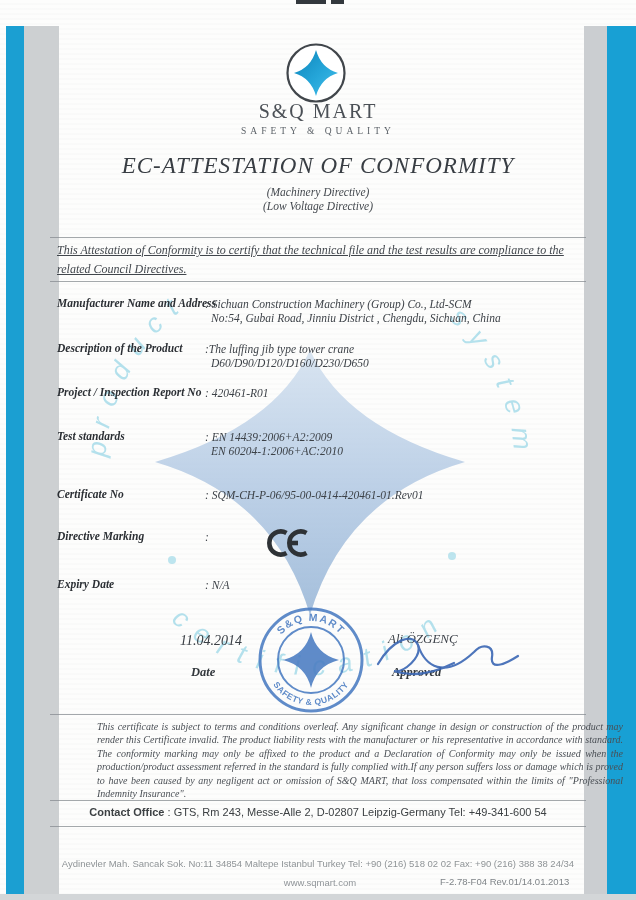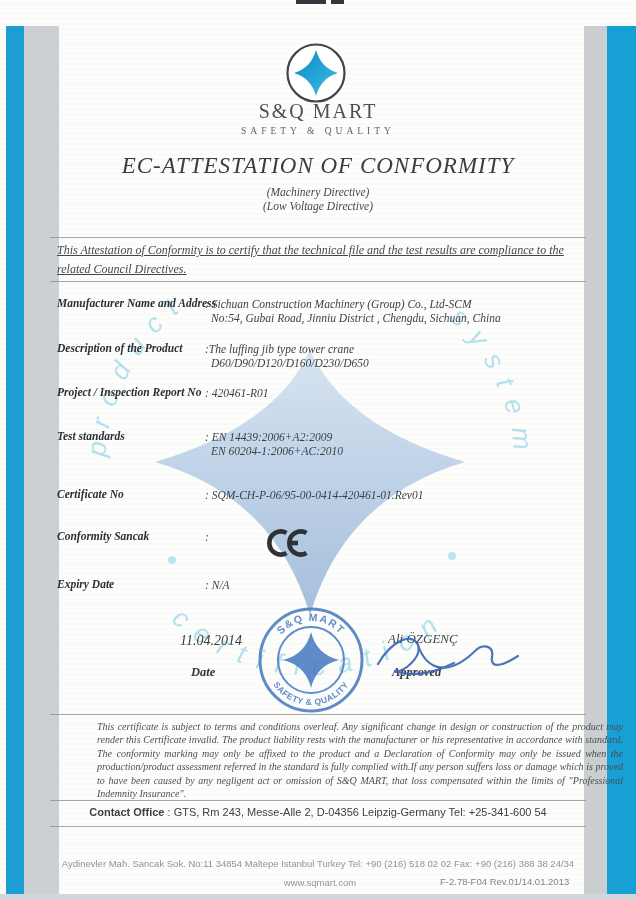--- a/index.html
+++ b/index.html
@@ -145,21 +145,21 @@
     </div>
 
     <div class="row" style="top:488px;">
       <div class="flabel">Certificate No</div>
       <div class="fvals">
         <div class="fval">: SQM-CH-P-06/95-00-0414-420461-01.Rev01</div>
       </div>
     </div>
 
     <div class="row" style="top:530px;">
-      <div class="flabel">Conformity Sancak</div>
+      <div class="flabel">Directive Marking</div>
       <div class="fvals">
         <div class="fval">:</div>
       </div>
       <div class="ce-wrap">
         <svg width="46" height="34" viewBox="0 0 46 32">
           <g fill="none" stroke="#2e3236" stroke-width="4.6" stroke-linecap="butt">
             <path d="M21.5,6 A11.5,11.5 0 1 0 21.5,26"></path>
             <path d="M41.5,6 A11.5,11.5 0 1 0 41.5,26"></path>
             <path d="M24,16 H33"></path>
           </g>
@@ -204,21 +204,21 @@
         <path d="M10,36 C24,12 44,4 50,17 C54,29 36,45 26,43 C46,50 66,45 86,35"></path>
         <path d="M50,17 C57,38 76,52 106,24 C114,15 126,17 124,29 C122,42 136,37 150,28"></path>
       </g>
     </svg>
 
     <div class="rule" style="top:714px;"></div>
     <div class="fineprint">This certificate is subject to terms and conditions overleaf. Any significant change in design or construction of the product may render this Certificate invalid. The product liability rests with the manufacturer or his representative in accordance with standard. The conformity marking may only be affixed to the product and a Declaration of Conformity may only be issued when the production/product assessment referred in the standard is fully complied with.If any person suffers loss or damage which is proved to have been caused by any negligent act or omission of S&amp;Q MART, that loss compensated within the limits of "Professional Indemnity Insurance".</div>
     <div class="rule" style="top:800px;"></div>
 
     <div class="contact">
-      <b>Contact Office</b>&nbsp;<span>: GTS, Rm 243, Messe-Alle 2, D-04356 Leipzig-Germany Tel: +25-341-600 54</span>
+      <b>Contact Office</b>&nbsp;<span>: GTS, Rm 243, Messe-Alle 2, D-02807 Leipzig-Germany Tel: +49-341-600 54</span>
     </div>
     <div class="rule" style="top:826px;"></div>
 
     <div class="footer-addr">Aydinevler Mah. Sancak Sok. No:11 34854 Maltepe Istanbul Turkey Tel: +90 (216) 518 02 02 Fax: +90 (216) 388 38 24/34</div>
     <div class="footer-web">www.sqmart.com</div>
     <div class="footer-ref">F-2.78-F04 Rev.01/14.01.2013</div>
 
   </div>
 </div>
 

